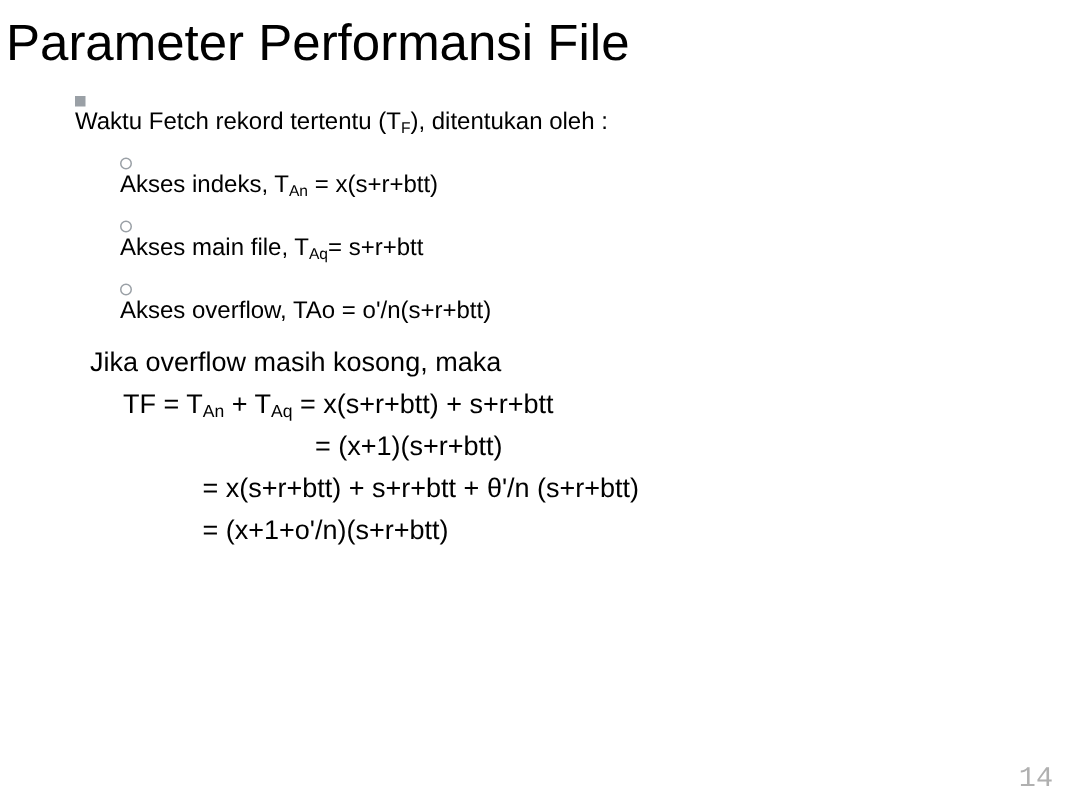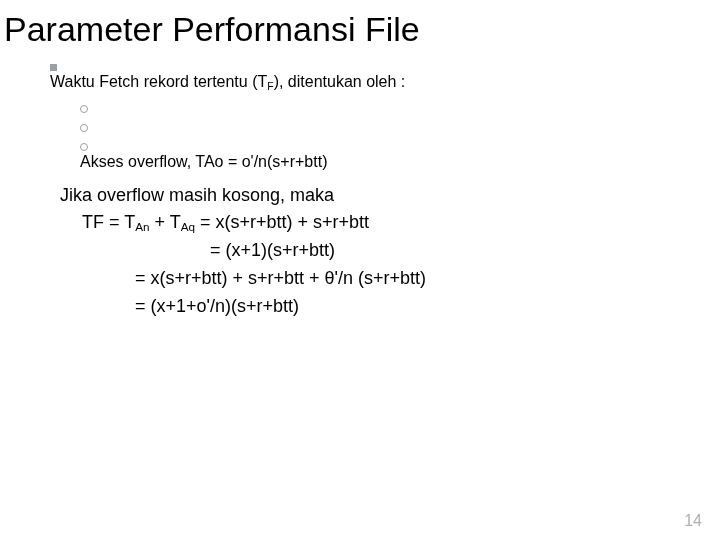--- a/index.html
+++ b/index.html
@@ -68,43 +68,50 @@
   .eq-indent2 {
     padding-left: 150px;
   }
   .eq-indent3 {
     padding-left: 75px;
   }
   .page-num {
     position: absolute;
     right: 18px;
     bottom: 10px;
-    font-size: 16px;
+    font-size: 19px;
     color: #b0b0b0;
+    font-family: Liberation Mono, monospace;
   }
 </style>
 </head>
 <body>
 
 <div class="title">Parameter Performansi File</div>
 
 <div class="block1">
   <div class="row">
     <div class="sq-bullet"></div>
     <div class="txt-b1">
       <span>Waktu Fetch rekord tertentu (T</span><span class="subscr">F</span><span>), ditentukan oleh :</span>
     </div>
   </div>
 
   <div class="row sub">
     <div class="circ-bullet"></div>
+    <div class="txt-b1">
+      <span>Akses indeks, T</span><span class="subscr">An</span><span> = x(s+r+btt)</span>
+    </div>
   </div>
 
   <div class="row sub">
     <div class="circ-bullet"></div>
+    <div class="txt-b1">
+      <span>Akses main file, T</span><span class="subscr">Aq</span><span>= s+r+btt</span>
+    </div>
   </div>
 
   <div class="row sub">
     <div class="circ-bullet"></div>
     <div class="txt-b1">Akses overflow, TAo = o'/n(s+r+btt)</div>
   </div>
 
 </div>
 
 <div class="block2">

